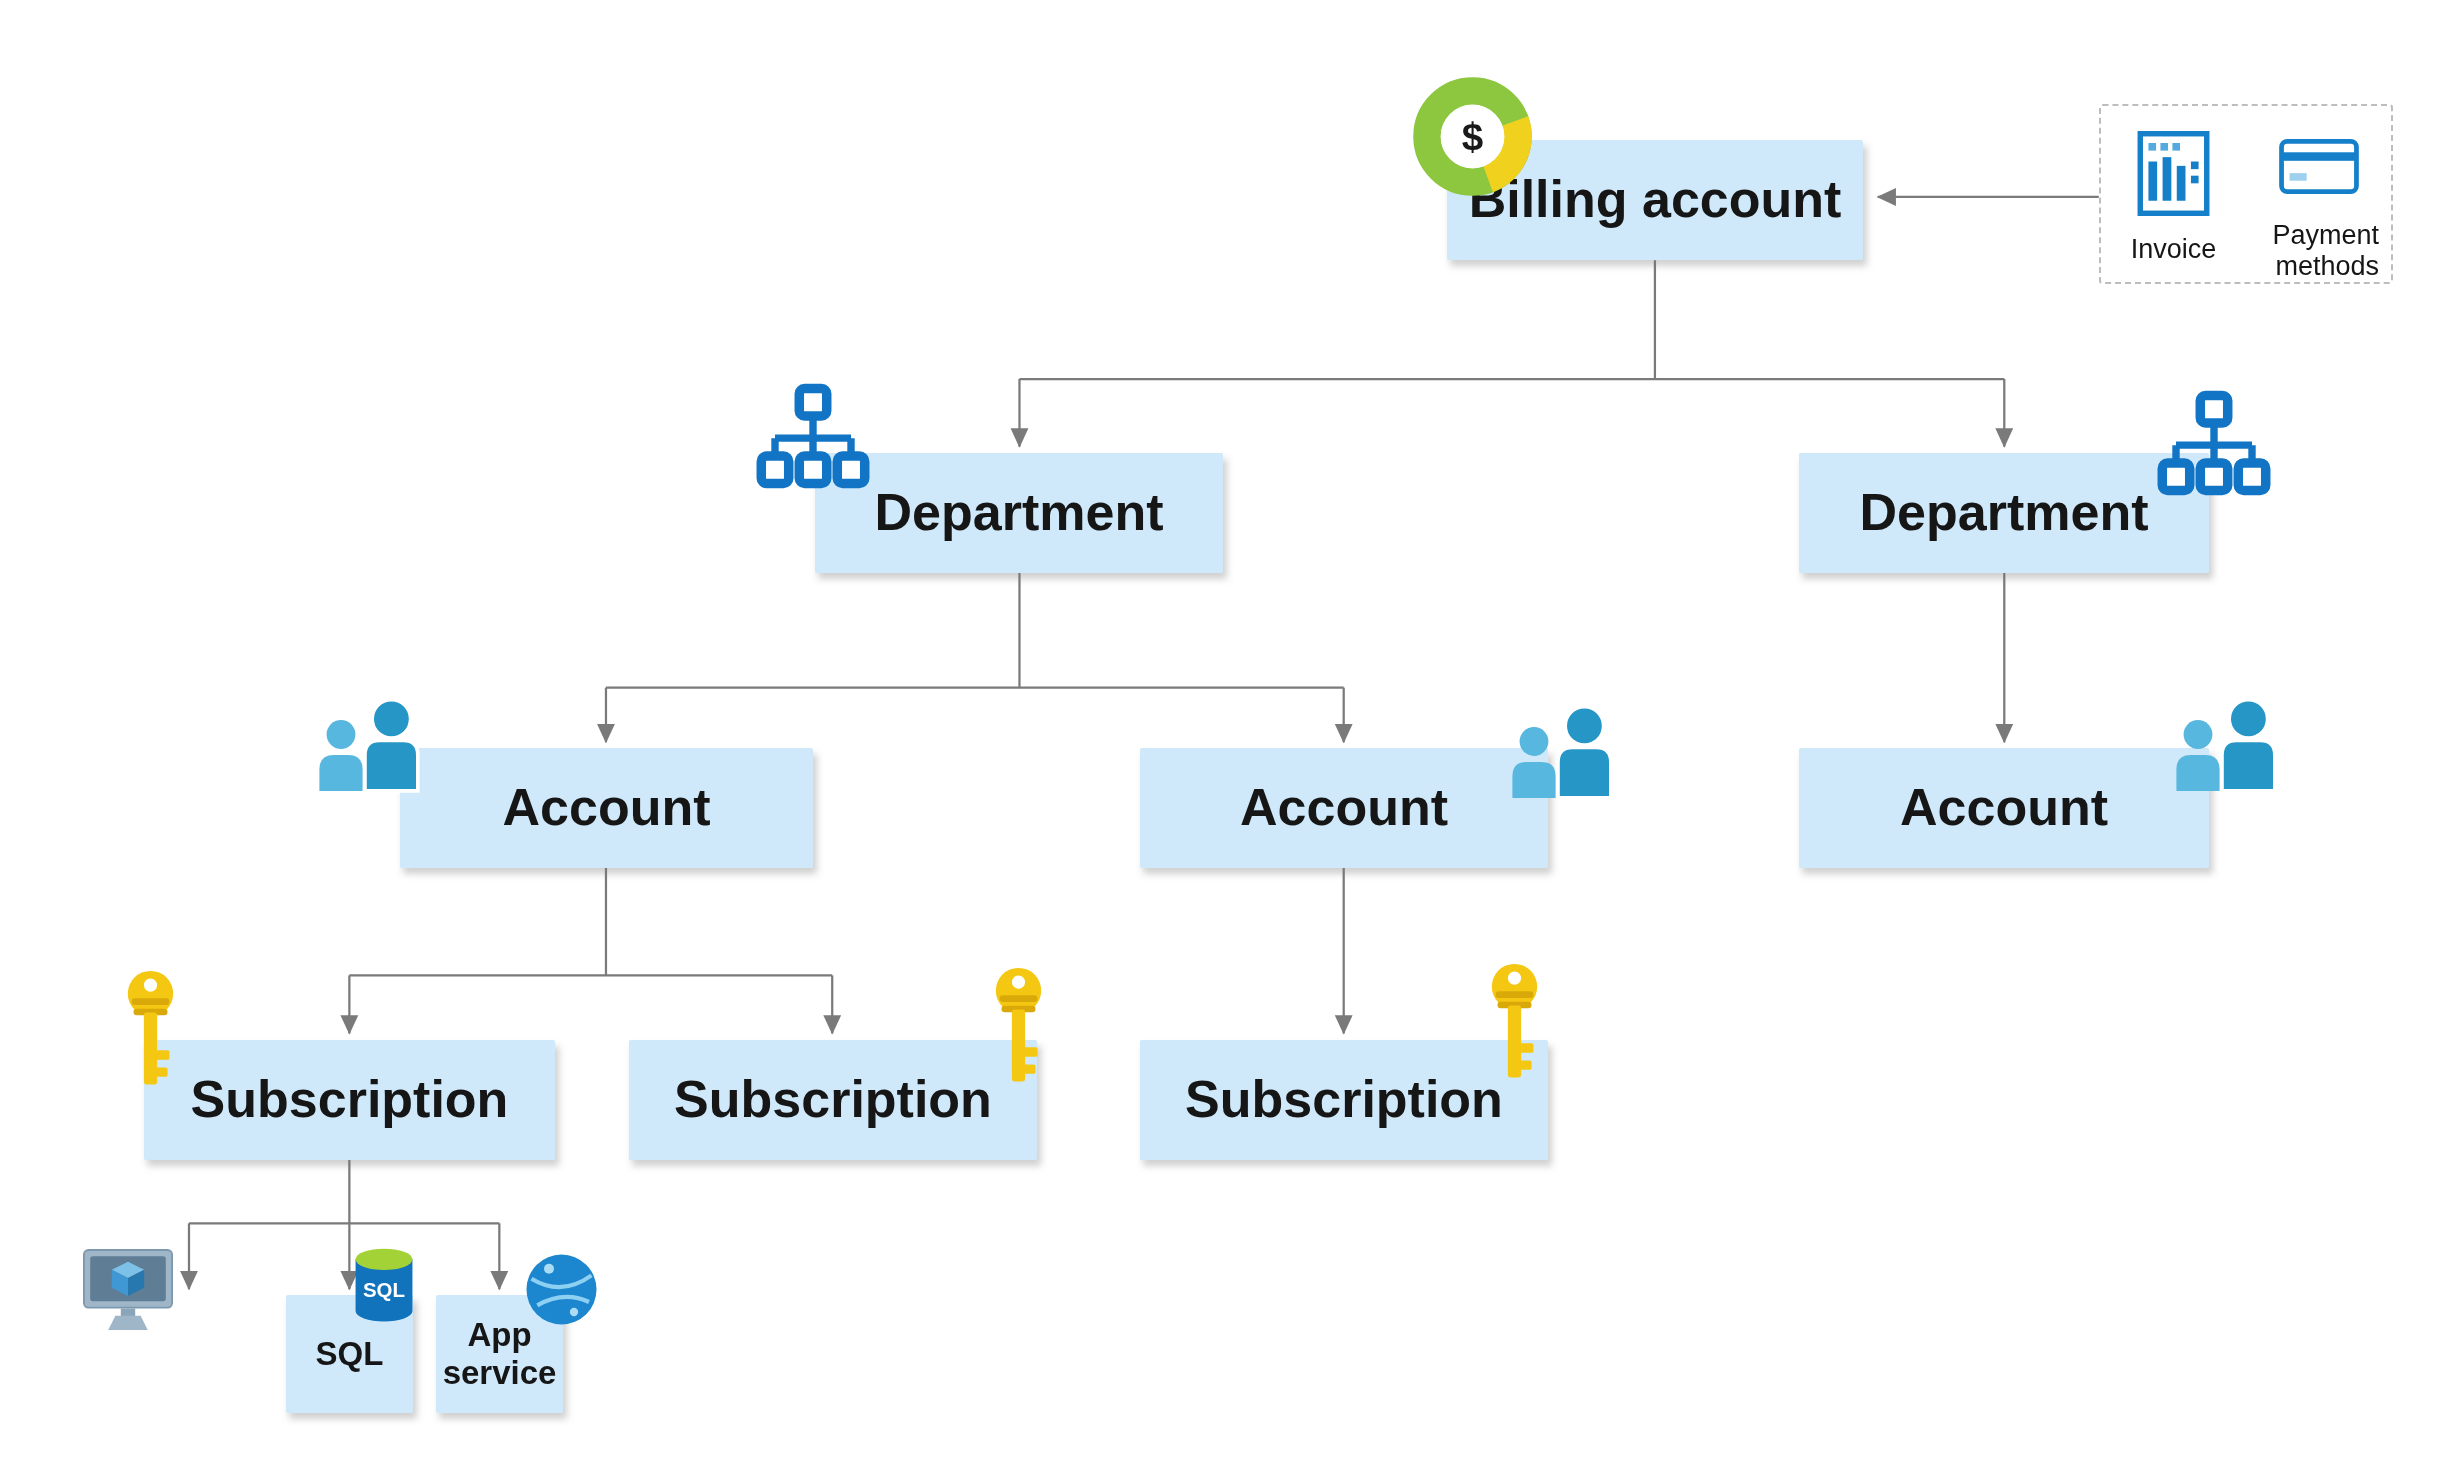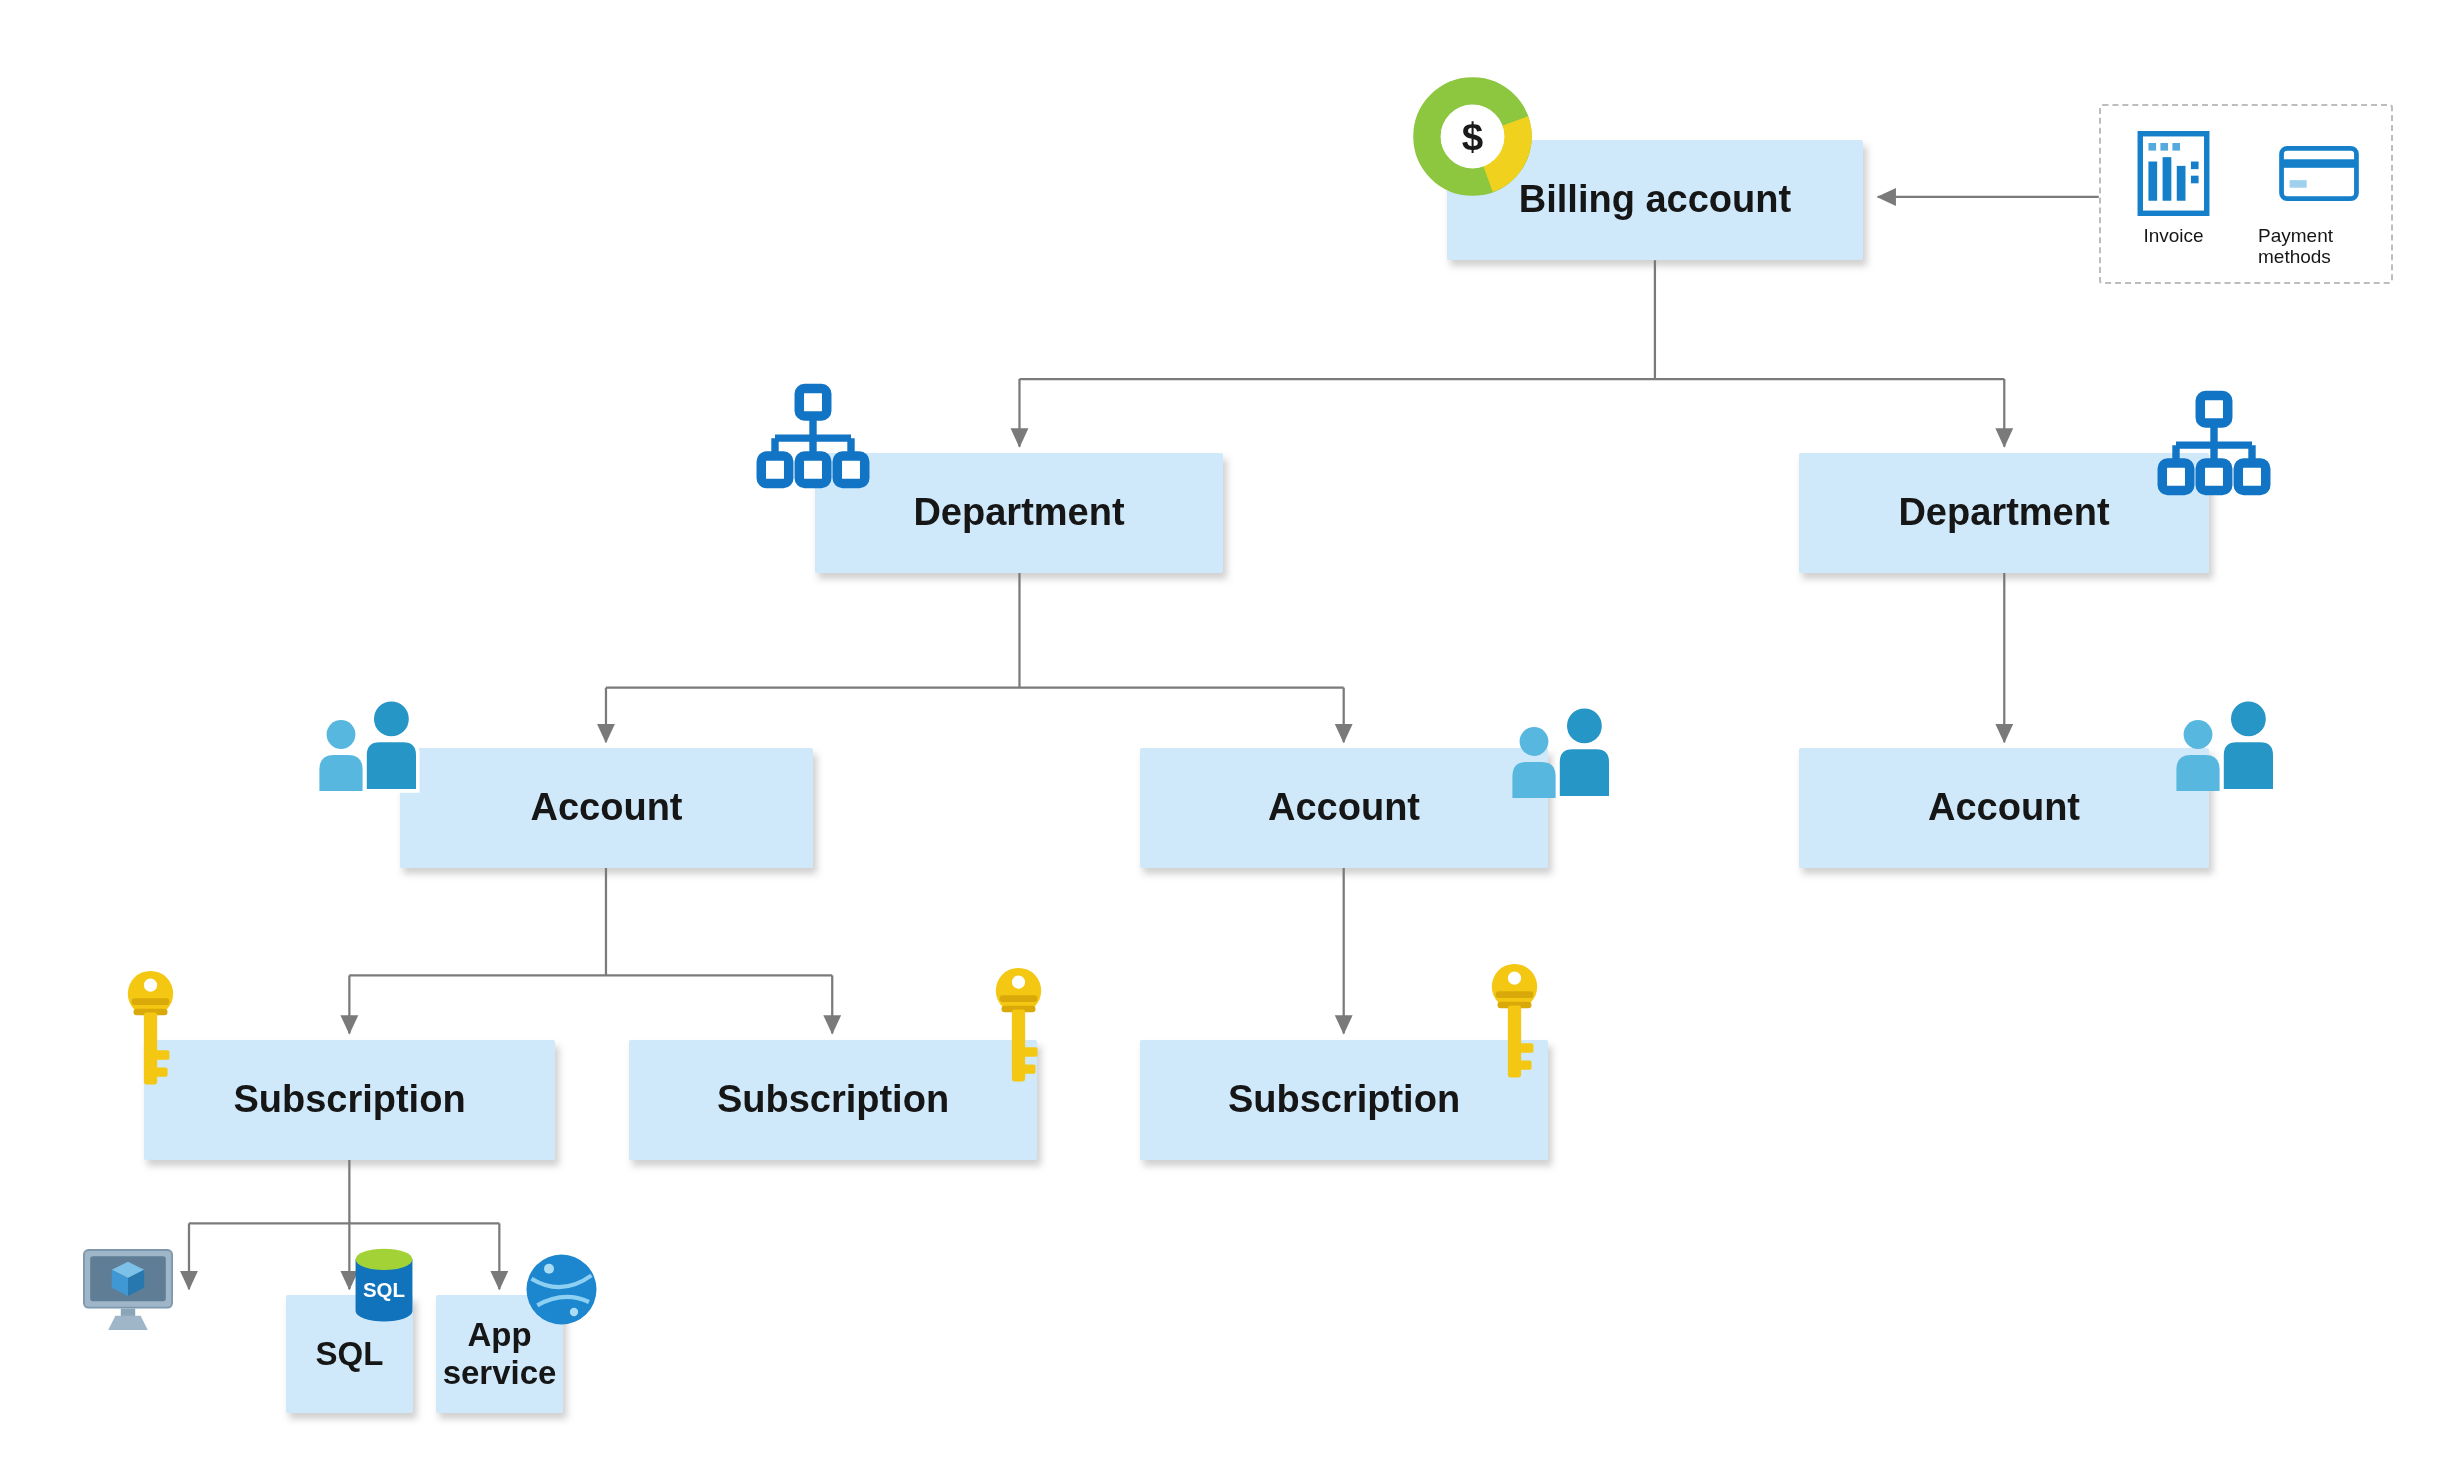--- a/index.html
+++ b/index.html
@@ -13,39 +13,39 @@
   .connectors{position:absolute;left:0;top:0;z-index:1;}
   .node{
     position:absolute;
     background:#cfe9fb;
     border-radius:1.7px;
     box-shadow:3.5px 6px 7.8px rgba(120,120,120,0.35);
     display:flex;align-items:center;justify-content:center;
     z-index:2;
     color:#161616;
     font-weight:600;
-    font-size:38px;
+    font-size:52px;
     text-align:center;
     line-height:1.15;
   }
   .node.small{font-size:33px;}
   .icon{position:absolute;z-index:3;display:block;}
   .icon svg{display:block;width:100%;height:100%;}
   .legend{
     position:absolute;left:2099px;top:104px;width:294px;height:180px;
     background:#ffffff;border:2.6px dashed #bdbdbd;border-radius:3.5px;
     box-sizing:border-box;display:flex;flex-direction:row;z-index:2;
   }
   .legend-item{
     flex:1;display:flex;flex-direction:column;align-items:center;justify-content:flex-start;
     padding-top:22.5px;
   }
   .legend-iconbox{height:90px;display:flex;align-items:center;justify-content:center;}
   .legend-label{
-    font-size:19px;color:#161616;text-align:left;line-height:1.15;margin-top:6px;
+    font-size:27px;color:#161616;text-align:right;line-height:1.15;margin-top:15px;
     max-width:121px;
   }
 </style>
 </head>
 <body>
 
 <div class="canvas">
 
   <svg class="connectors" width="2462" height="1481" viewBox="0 0 2840 1708">
     <defs>

